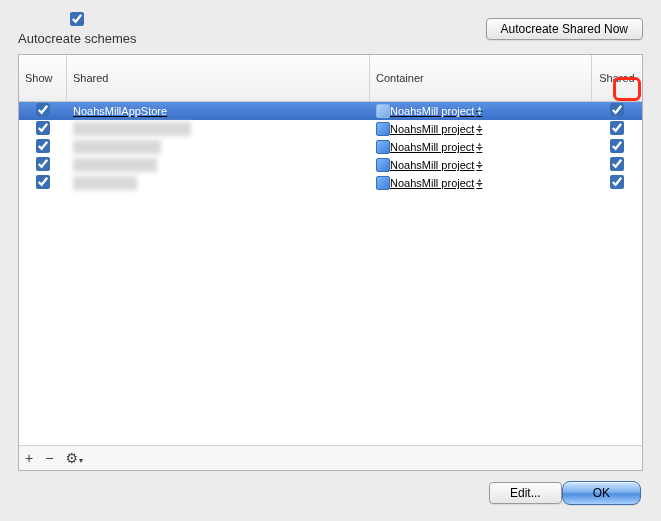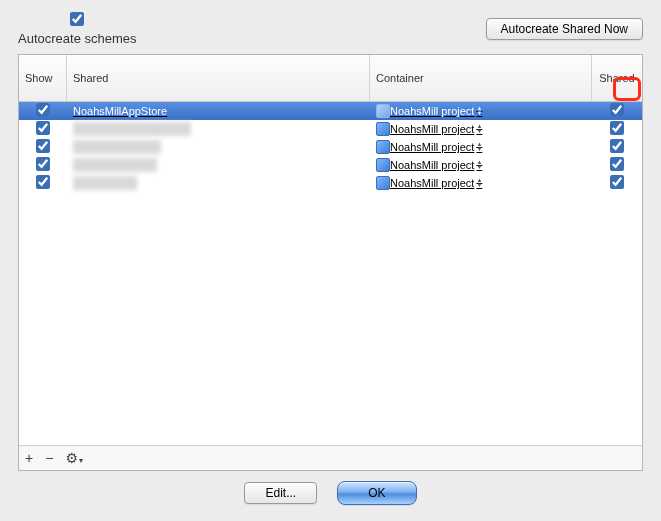--- a/index.html
+++ b/index.html
@@ -146,24 +146,23 @@
   gap: 12px;
   padding: 4px 6px;
   border-top: 1px solid #d0d0d0;
   background: #f7f7f7;
   font-size: 14px;
   color: #444;
 }
 .toolbar .btn-icon { cursor: default; user-select:none; }
 .bottom-bar {
   display: flex;
-  justify-content: center;
+  justify-content: flex-end;
   align-items: center;
   padding: 10px 10px 6px 10px;
-  gap: 20px;
 }
 </style>
 </head>
 <body>
 
 <div class="window">
 
   <div class="top-bar">
     <label class="checkbox-label">
       <input type="checkbox" class="aqua-check" checked="" style="">

